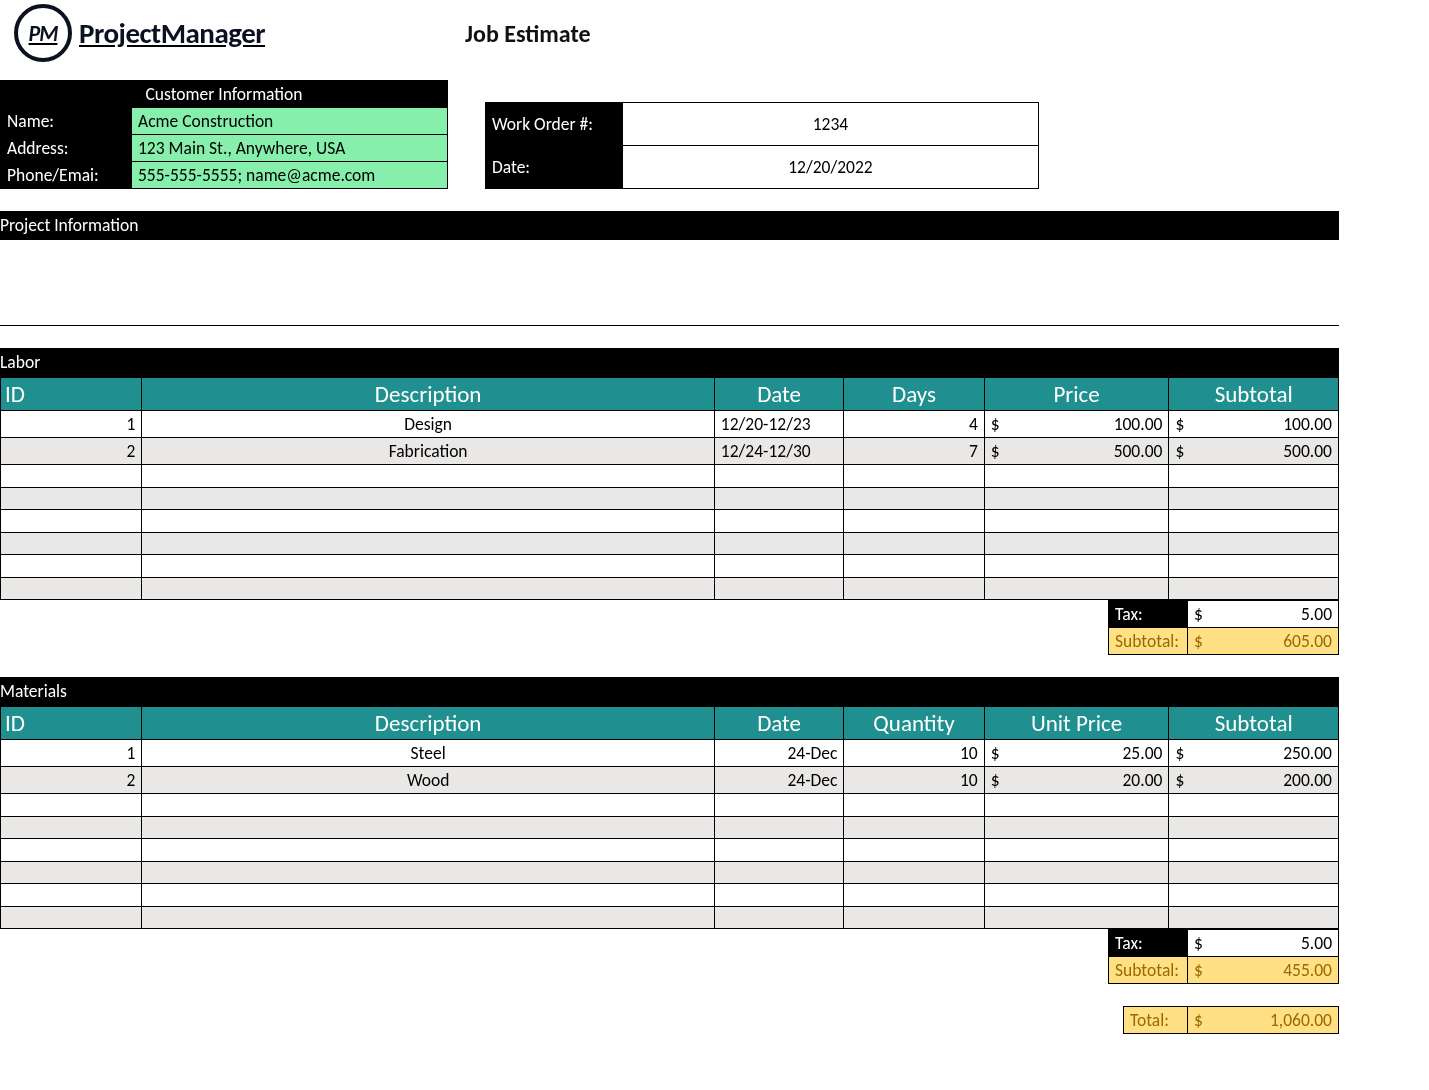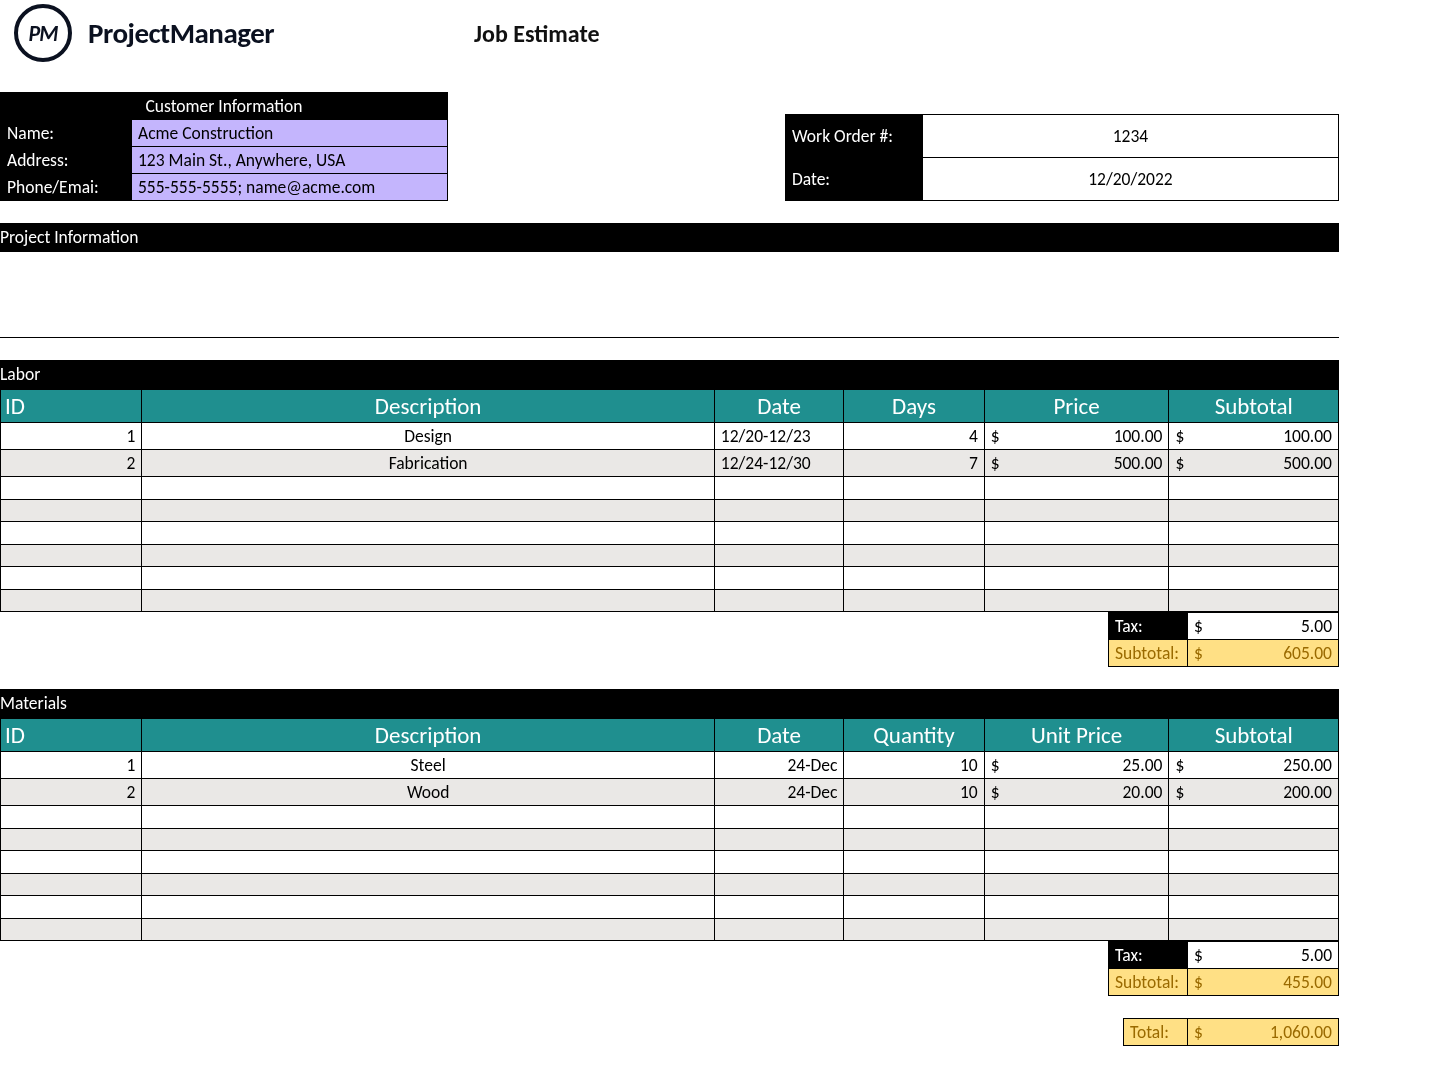--- a/index.html
+++ b/index.html
@@ -10,51 +10,51 @@
       padding: 0 90px 40px 0;
     }
     .header-row {
       display: flex;
       align-items: center;
       padding: 4px 0 10px 14px;
     }
     .logo-wrap {
       display: flex;
       align-items: center;
-      gap: 16px;
+      gap: 7px;
+      text-decoration: underline;
     }
     .logo-circle {
       width: 58px; height: 58px;
       border: 4px solid #0b1120;
       border-radius: 50%;
       display: flex; align-items: center; justify-content: center;
       font-weight: 800; font-size: 22px; color: #0b1120;
       font-style: italic;
       letter-spacing: -1px;
     }
     .logo-text {
       font-size: 29px; font-weight: 800; color: #0b1120;
       letter-spacing: -0.5px;
     }
     .doc-title {
       font-size: 24px; font-weight: 700; color: #111;
       margin-left: 200px;
     }
     .top-section {
       display: flex;
-      justify-content: space-between;
-      margin-top: 20px;
+      margin-top: 8px;
       gap: 37px;
     }
     .cust-table { border-collapse: collapse; width: 448px; }
     .cust-table td, .cust-table th { border: 1px solid #000; padding: 2px 6px; font-size: 17.5px; height: 22.5px; }
     .cust-table th { background: #000; color: #fff; font-weight: 400; text-align: center; }
     .cust-table td.label { background: #000; color: #fff; width: 131px; text-align: left; border-top-color:#fff; }
     .cust-table tr:first-child td.label{border-top-color:#000;}
-    .cust-table td.val { background: #c4b5fd; text-align: left; }
+    .cust-table td.val { background: #86efac; text-align: left; }
     .order-table { border-collapse: collapse; width: 554px; margin-top:22px;}
     .order-table td { border: 1px solid #000; padding: 2px 6px; font-size: 17.5px; height: 22.5px;}
     .order-table td.label { background: #000; color: #fff; width: 137px; text-align: left; }
     .order-table td.val { background: #fff; text-align: center; }
     .section-bar {
       background: #000; color: #fff; text-align: left;
       font-size: 17.5px; padding: 3px 0; margin-top: 22px;
       border-bottom: 1px solid #000;
     }
     .proj-info-body {

